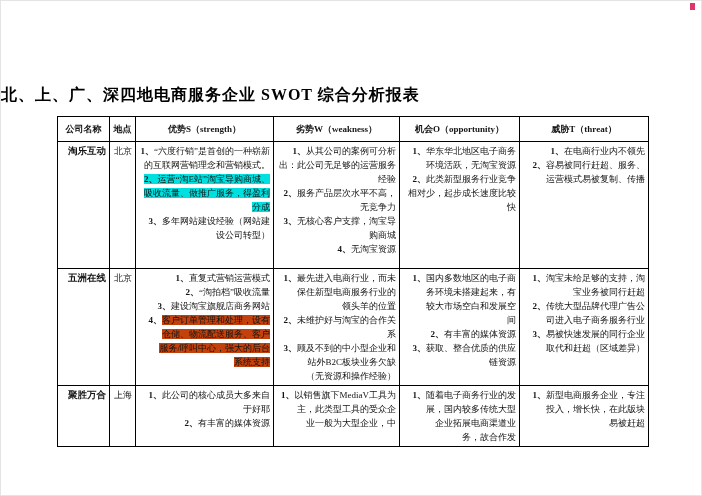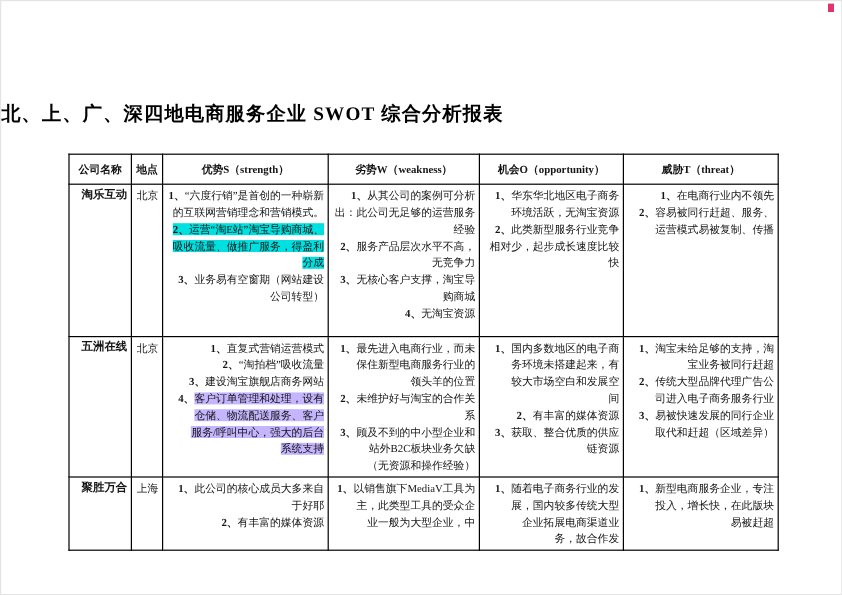--- a/index.html
+++ b/index.html
@@ -17,21 +17,21 @@
     font-size:16px;
     font-weight:bold;
     color:#000;
     letter-spacing:1px;
   }
   .annotation-mark {
     position:absolute; top:2px; right:6px;
     width:5px; height:7px;
   }
   table.swot {
-    position:absolute; left:56px; top:127px;
+    position:absolute; left:56px; top:115px;
     width:591px;
     border-collapse:collapse;
     table-layout:fixed;
   }
   th, td {
     border:1px solid #000;
     vertical-align:top;
     padding:2px 3px 2px 4px;
     font-size:9px;
     line-height:14px;
@@ -81,21 +81,21 @@
         <th>威胁T（threat）</th>
       </tr>
   </thead>
   <tbody id="table-body">
       <tr>
         <td class="company">淘乐互动</td>
         <td class="location">北京</td>
         <td>
           <div class="item"><span class="num">1、</span><span class="txt">“六度行销”是首创的一种崭新的互联网营销理念和营销模式。</span></div>
           <div class="item"><span style="background: rgb(0, 224, 224);"><span class="num">2、</span><span class="txt">运营“淘E站”淘宝导购商城、吸收流量、做推广服务，得盈利分成</span></span></div>
-          <div class="item"><span class="num">3、</span><span class="txt">业务易有空窗期（网站建设公司转型）</span></div>
+          <div class="item"><span class="num">3、</span><span class="txt">多年网站建设经验（网站建设公司转型）</span></div>
         </td>
         <td>
           <div class="item"><span class="num">1、</span><span class="txt">从其公司的案例可分析出：此公司无足够的运营服务经验</span></div>
           <div class="item"><span class="num">2、</span><span class="txt">服务产品层次水平不高，无竞争力</span></div>
           <div class="item"><span class="num">3、</span><span class="txt">无核心客户支撑，淘宝导购商城</span></div>
           <div class="item"><span class="num">4、</span><span class="txt">无淘宝资源</span></div>
         </td>
         <td>
           <div class="item"><span class="num">1、</span><span class="txt">华东华北地区电子商务环境活跃，无淘宝资源</span></div>
           <div class="item"><span class="num">2、</span><span class="txt">此类新型服务行业竞争相对少，起步成长速度比较快</span></div>
@@ -105,21 +105,21 @@
           <div class="item"><span class="num">2、</span><span class="txt">容易被同行赶超、服务、运营模式易被复制、传播</span></div>
         </td>
       </tr>
       <tr>
         <td class="company">五洲在线</td>
         <td class="location">北京</td>
         <td>
           <div class="item hang"><span class="num">1、</span><span class="txt">直复式营销运营模式</span></div>
           <div class="item hang"><span class="num">2、</span><span class="txt">“淘拍档”吸收流量</span></div>
           <div class="item hang"><span class="num">3、</span><span class="txt">建设淘宝旗舰店商务网站</span></div>
-          <div class="item hang"><span class="num">4、</span><span class="txt" style="background: #c4b5fd;">客户订单管理和处理，设有仓储、物流配送服务、客户服务/呼叫中心，强大的后台系统支持</span></div>
+          <div class="item hang"><span class="num">4、</span><span class="txt" style="background: #c2410c;">客户订单管理和处理，设有仓储、物流配送服务、客户服务/呼叫中心，强大的后台系统支持</span></div>
         </td>
         <td>
           <div class="item hang"><span class="num">1、</span><span class="txt">最先进入电商行业，而未保住新型电商服务行业的领头羊的位置</span></div>
           <div class="item hang"><span class="num">2、</span><span class="txt">未维护好与淘宝的合作关系</span></div>
           <div class="item hang"><span class="num">3、</span><span class="txt">顾及不到的中小型企业和站外B2C板块业务欠缺（无资源和操作经验）</span></div>
         </td>
         <td>
           <div class="item hang"><span class="num">1、</span><span class="txt">国内多数地区的电子商务环境未搭建起来，有较大市场空白和发展空间</span></div>
           <div class="item hang"><span class="num">2、</span><span class="txt">有丰富的媒体资源</span></div>
           <div class="item hang"><span class="num">3、</span><span class="txt">获取、整合优质的供应链资源</span></div>

